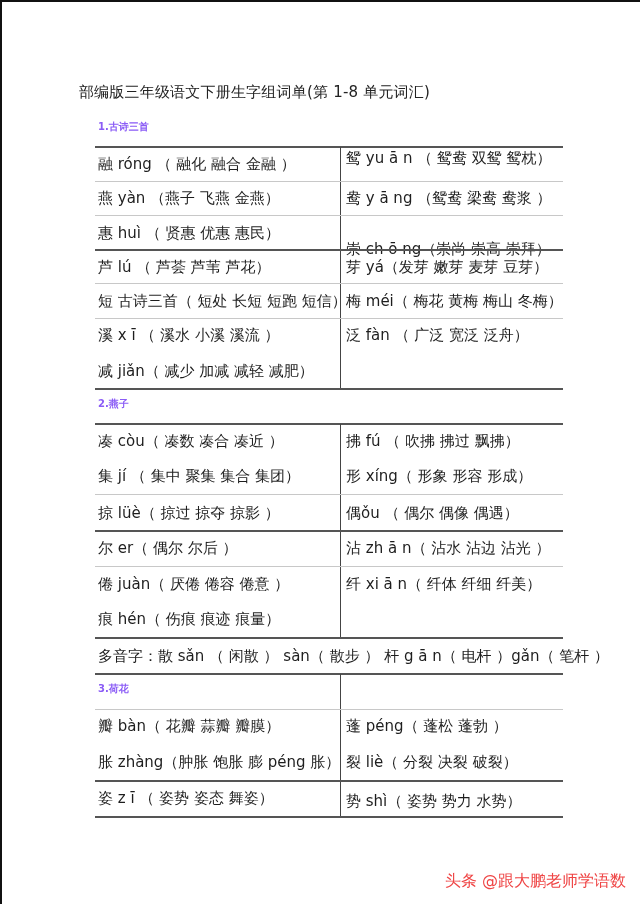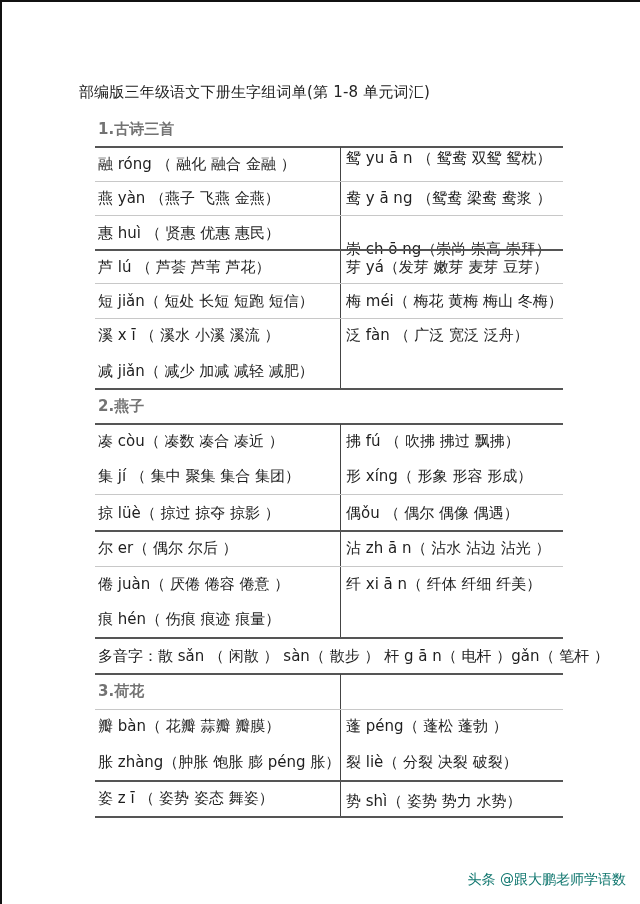--- a/index.html
+++ b/index.html
@@ -8,34 +8,34 @@
     background: #ffffff; color: #1a1a1a;
     font-family: "DejaVu Sans", "Liberation Sans", sans-serif;
   }
   .frame-top { position: absolute; left: 0; top: 0; width: 640px; height: 2px; background: #111; }
   .frame-left { position: absolute; left: 0; top: 0; width: 2px; height: 904px; background: #111; }
   .title {
     position: absolute; left: 0; width: 509px; top: 83px;
     text-align: center; font-size: 15px; letter-spacing: 0.2px; color: #222;
   }
   .section-head {
-    position: absolute; left: 98px; font-size: 15px; font-weight: bold; color: #737373;
+    position: absolute; left: 98px; font-size: 10px; font-weight: bold; color: #8b5cf6;
   }
   .hline { position: absolute; left: 95px; width: 468px; height: 2px; background: #555; }
   .hline.light { height: 1px; background: #c8c8c8; }
   .vline { position: absolute; left: 340px; width: 1px; background: #444; }
   .cell {
     position: absolute; font-size: 15px; white-space: nowrap; color: #1e1e1e;
     line-height: 18px;
   }
   .cell.l { left: 98px; }
   .cell.r { left: 346px; }
   .full { left: 98px; }
   .watermark {
-    position: absolute; right: 14px; top: 871px; font-size: 14px; color: #0f766e;
+    position: absolute; right: 14px; top: 871px; font-size: 16px; color: #ef4444;
     text-shadow: 0 0 1px #fff;
   }
 </style>
 </head>
 <body>
 
 <div class="frame-top"></div>
 <div class="frame-left"></div>
 
 <div class="title">部编版三年级语文下册生字组词单(第 1-8 单元词汇)</div>
@@ -54,21 +54,21 @@
 <div class="hline light" style="top:215px"></div>
 
 <div class="cell l" style="top:224px">惠 huì    （ 贤惠    优惠    惠民）</div>
 <div class="cell r" style="top:240px">崇 ch ō ng（崇尚    崇高    崇拜）</div>
 <div class="hline" style="top:249px"></div>
 
 <div class="cell l" style="top:258px">芦 lú      （ 芦荟    芦苇    芦花）</div>
 <div class="cell r" style="top:258px">芽 yá（发芽  嫩芽    麦芽    豆芽）</div>
 <div class="hline light" style="top:283px"></div>
 
-<div class="cell l" style="top:292px">短 jiǎn（ 短处  长短    短跑  短信）</div>
+<div class="cell l" style="top:292px">短 古诗三首（ 短处  长短    短跑  短信）</div>
 <div class="cell r" style="top:292px">梅 méi（ 梅花  黄梅  梅山  冬梅）</div>
 <div class="hline light" style="top:318px"></div>
 
 <div class="cell l" style="top:326px">溪 x ī    （ 溪水  小溪  溪流    ）</div>
 <div class="cell r" style="top:326px">泛 fàn （ 广泛    宽泛    泛舟）</div>
 
 <div class="cell l" style="top:362px">减 jiǎn（ 减少    加减    减轻    减肥）</div>
 <div class="hline" style="top:388px"></div>
 
 <div class="section-head" style="top:397px">2.燕子</div>

